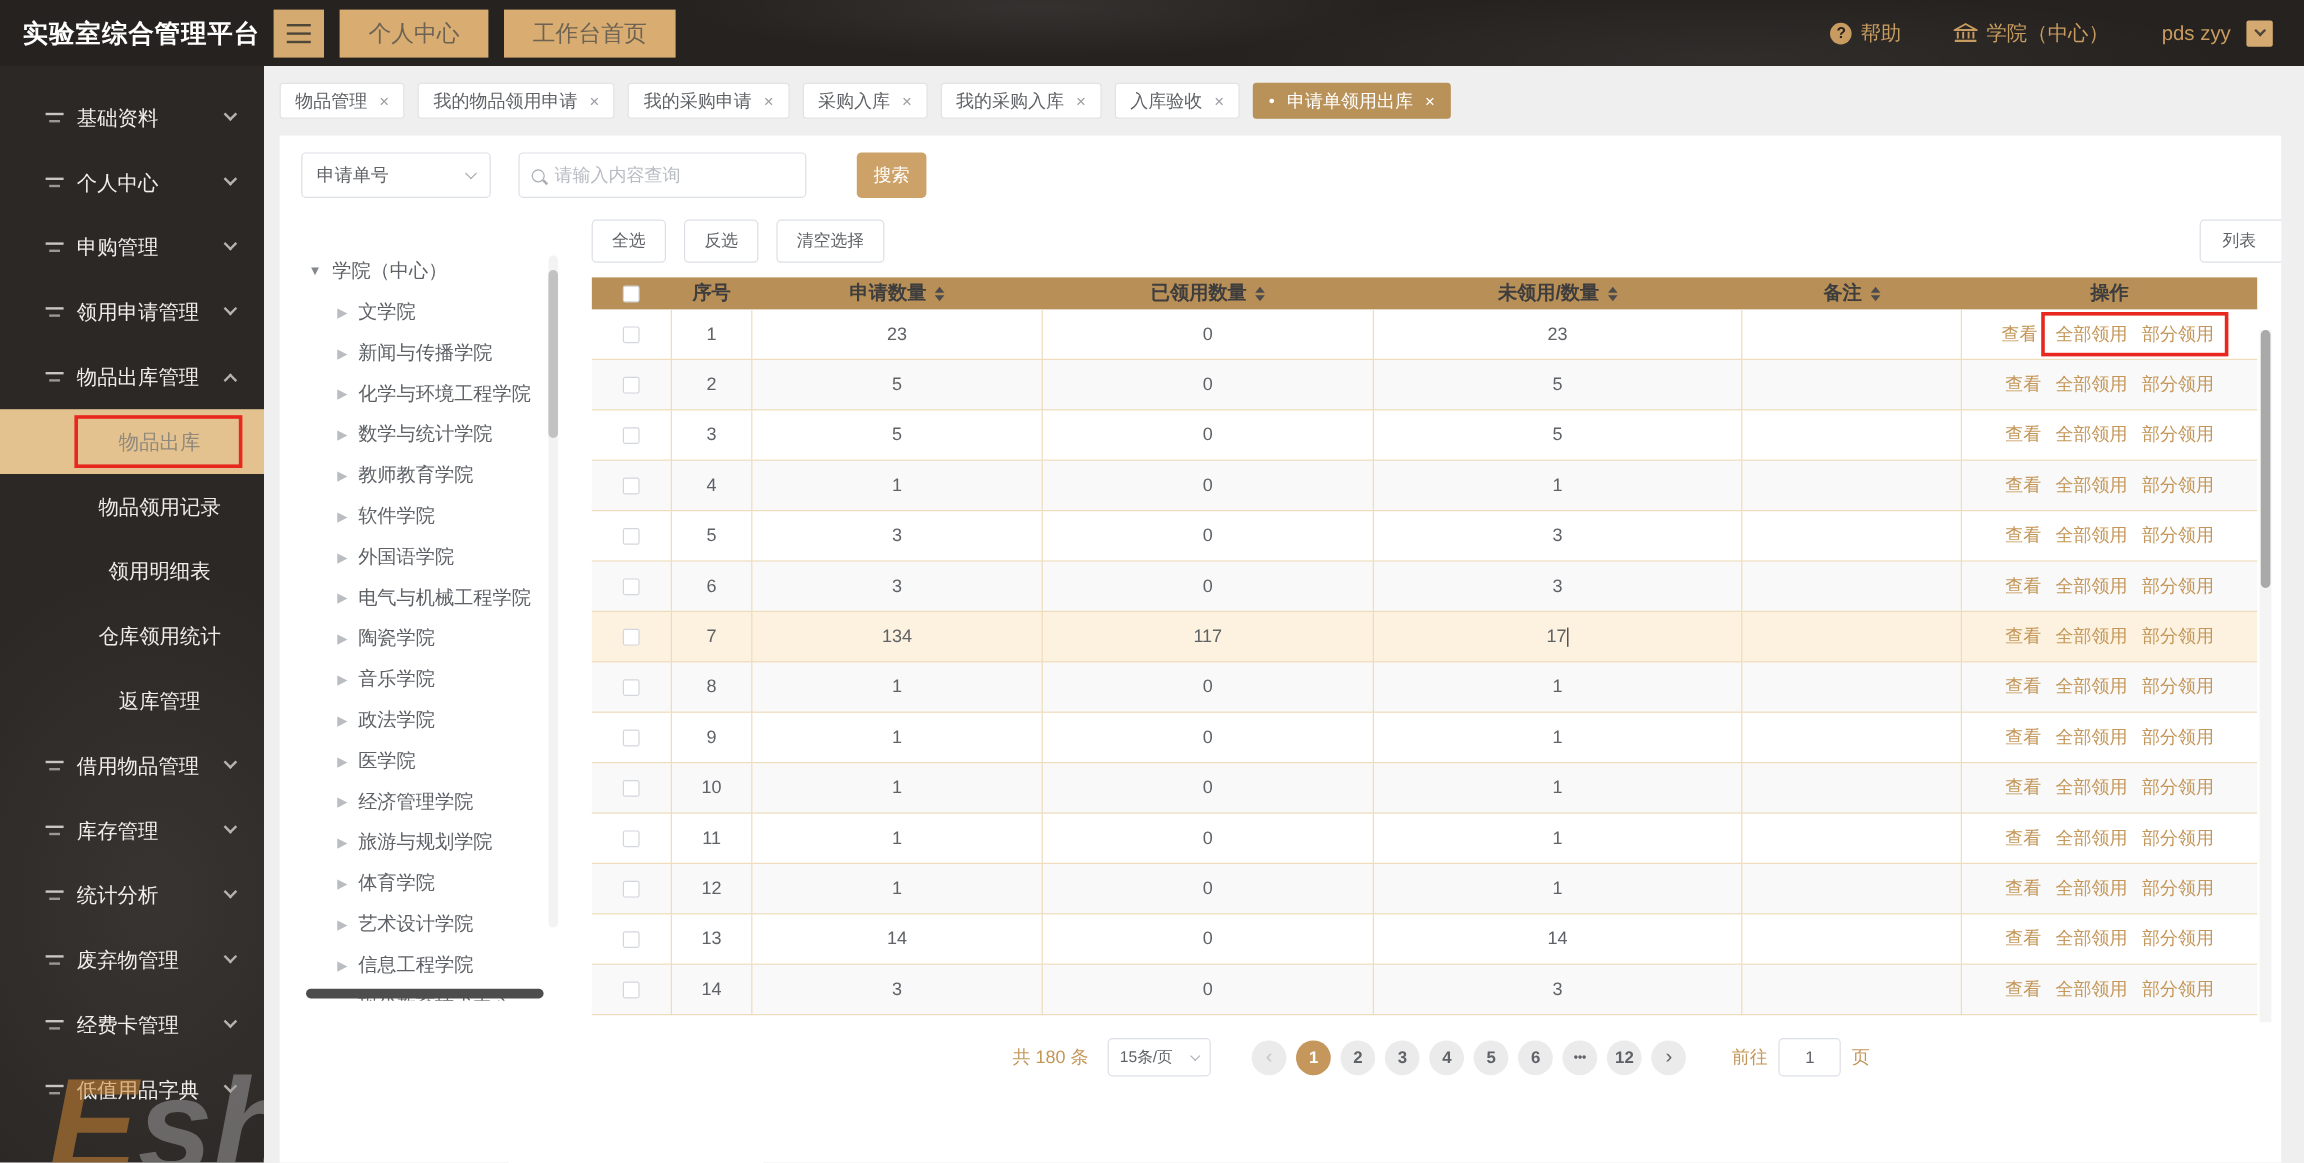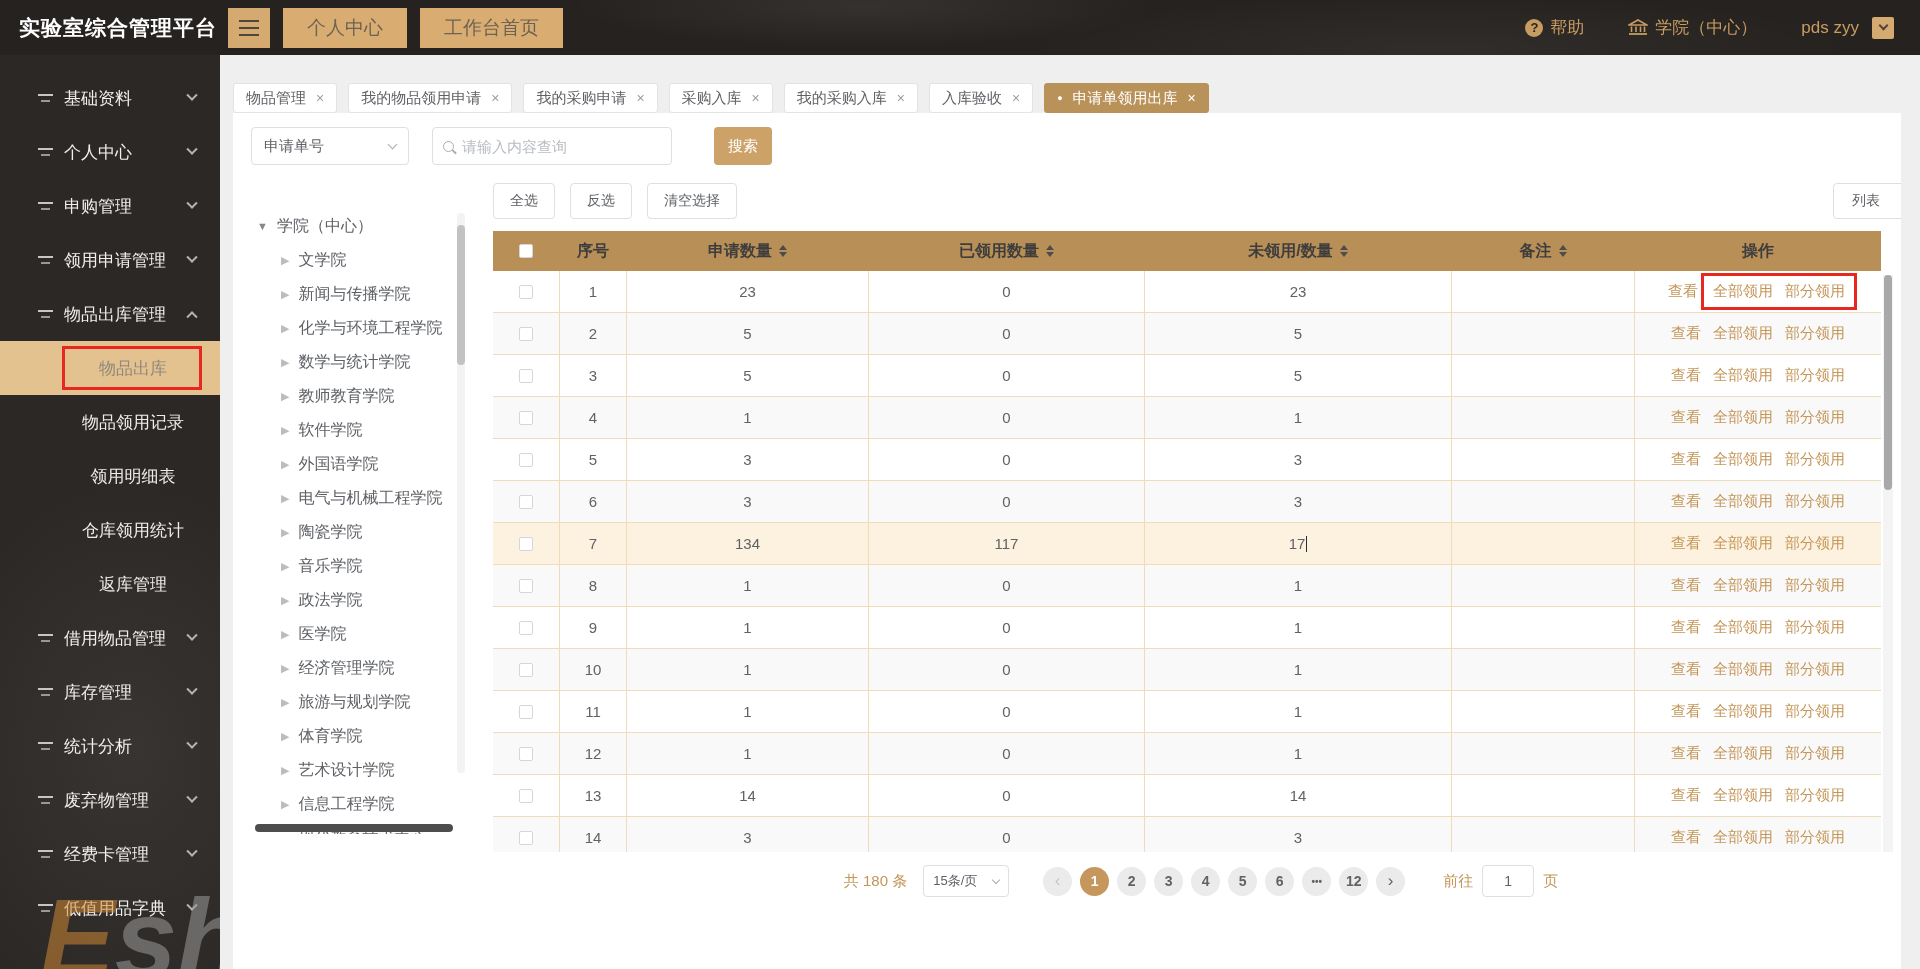--- a/index.html
+++ b/index.html
@@ -36,21 +36,21 @@
   .menu-caret.up{transform:rotate(-135deg) translate(-2px,-2px);}
   .submenu-item{height:54px;display:flex;align-items:center;justify-content:center;padding-left:46px;color:#efede9;font-size:17px;cursor:pointer;position:relative;}
   .submenu-item.active{background:#e4c28f;color:#8f887d;}
   .sidebar-annotation{position:absolute;left:62px;right:18px;top:5px;bottom:5px;border:3px solid #e8281e;pointer-events:none;}
   .watermark{position:absolute;bottom:-34px;left:40px;font-size:112px;font-style:italic;font-weight:800;opacity:.55;white-space:nowrap;pointer-events:none;}
   .watermark .wm-e{color:#cf8733;}
   .watermark .wm-rest{color:#9b9b9b;}
 
   
   .main{position:absolute;top:55px;left:220px;width:1700px;height:914px;background:#efefef;}
-  .tabbar{height:58px;display:flex;align-items:flex-end;gap:11px;padding-left:13px;}
+  .tabbar{height:58px;display:flex;align-items:center;gap:11px;padding-left:13px;}
   .wtab{height:30px;display:flex;align-items:center;gap:10px;padding:0 12px;background:#fff;border:1px solid #e3e3e3;border-radius:3px;font-size:15px;color:#5f6266;cursor:pointer;white-space:nowrap;}
   .wtab .x{color:#9a9da1;font-size:14px;}
   .wtab.active{background:#b9925a;border-color:#b9925a;color:#fff;}
   .wtab.active .x{color:#fff;}
   .wtab .dot{font-size:9px;color:#fff;}
 
   .panel{margin:0 19px 0 13px;height:856px;background:#fff;padding:14px 0 0 18px;position:relative;overflow:hidden;}
 
   .search-row{display:flex;align-items:center;}
   .sel{width:158px;height:38px;border:1px solid #dcdfe6;border-radius:4px;display:flex;align-items:center;justify-content:space-between;padding:0 12px;font-size:15px;color:#5f6266;cursor:pointer;}
@@ -72,21 +72,21 @@
   .tree-vthumb{position:absolute;top:12px;left:0;width:8px;height:140px;background:#c2c2c2;border-radius:4px;}
   .tree-htrack{position:absolute;bottom:2px;left:4px;width:198px;height:8px;background:#4d4d4d;border-radius:4px;}
 
   .table-area{flex:1;margin-left:28px;position:relative;}
   .toolbar{display:flex;align-items:center;gap:15px;height:36px;}
   .btn{height:36px;padding:0 16px;background:#fff;border:1px solid #dcdfe6;border-radius:4px;font-size:14px;color:#5f6266;cursor:pointer;font-family:inherit;}
   .list-btn{margin-left:auto;margin-right:-24px;width:92px;text-align:left;padding-left:18px;}
 
   .table-wrap{margin-top:12px;width:1400px;height:621px;overflow:hidden;position:relative;}
   .t-row{display:flex;width:1388px;}
-  .t-head{height:40px;background:#b88f57;color:#3d3d3d;font-weight:bold;font-size:16px;}
+  .t-head{height:27px;background:#b88f57;color:#3d3d3d;font-weight:bold;font-size:16px;}
   .t-body-row{height:42px;background:#fff;font-size:15px;color:#5f6266;}
   .t-body-row.alt{background:#f9f9f9;}
   .t-body-row.hl{background:#fcf2df;}
   .cell{display:flex;align-items:center;justify-content:center;height:100%;border-right:1px solid #eedcbb;border-bottom:1px solid #eedcbb;overflow:hidden;}
   .t-head .cell{border-right:1px solid rgba(255,255,255,.0);border-bottom:none;}
   .cell:last-child{border-right:none;}
   .cb{width:14px;height:14px;border:1px solid #d3d6db;border-radius:2px;background:#fff;cursor:pointer;}
   .sort{display:inline-flex;flex-direction:column;gap:2px;margin-left:7px;}
   .sort i{width:0;height:0;border-left:4px solid transparent;border-right:4px solid transparent;}
   .sort .u{border-bottom:5px solid #4c4c4c;}

